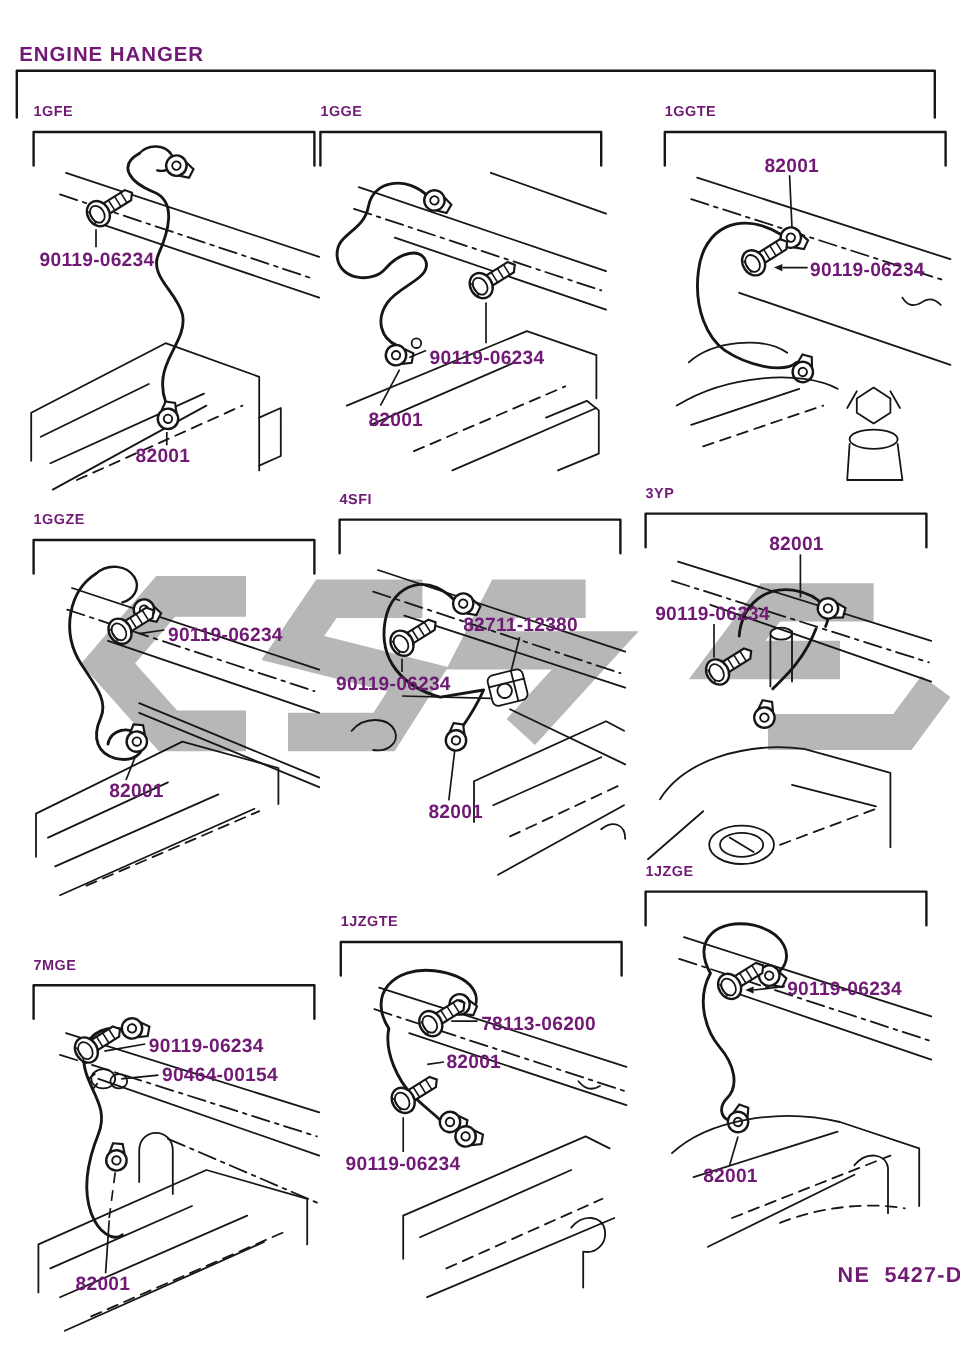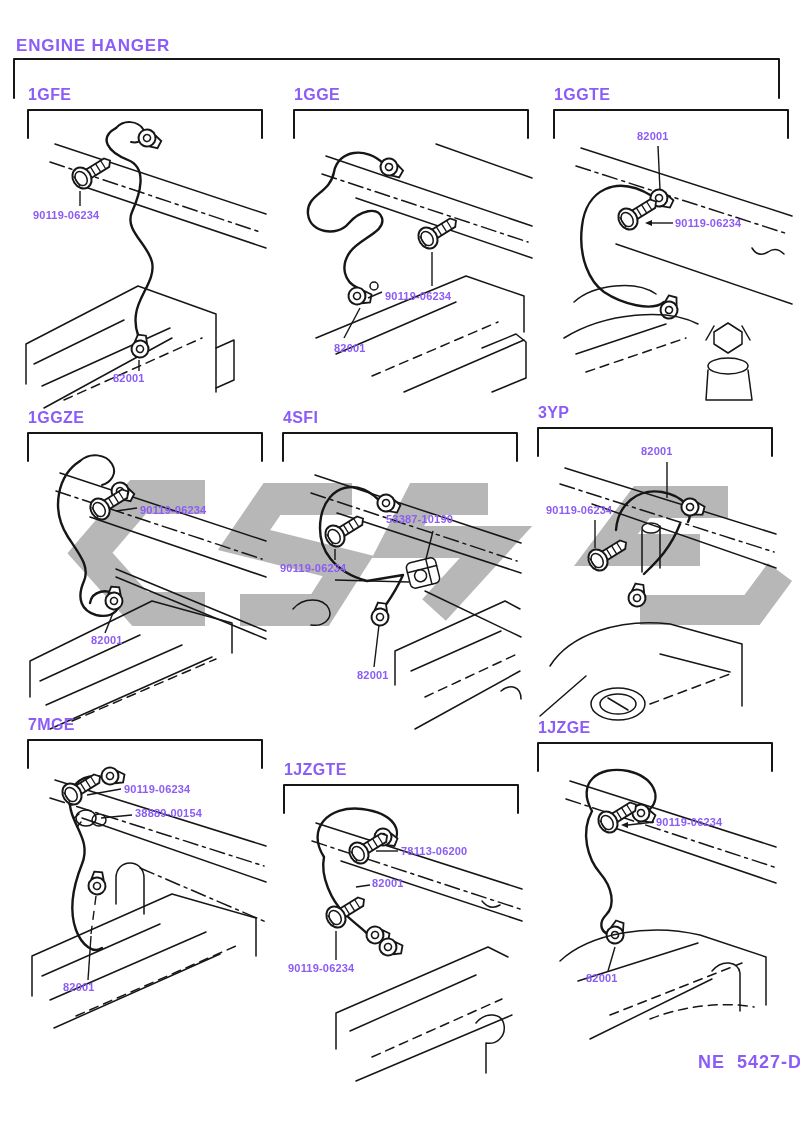--- a/index.html
+++ b/index.html
@@ -1,23 +1,23 @@
 <!DOCTYPE html>
 <html><head>
 <meta charset="utf-8">
 <style>
   html,body{margin:0;padding:0;background:#fff;}
   .page{position:relative;width:800px;height:1132px;background:#fff;overflow:hidden;
-        font-family:"Liberation Sans",sans-serif;color:#8b5cf6;}
+        font-family:"Liberation Sans",sans-serif;color:#701a75;}
   .title{position:absolute;left:16px;top:36px;font-weight:700;font-size:17px;letter-spacing:.8px;}
   .hdr-bracket,.wmark{position:absolute;left:0;top:0;pointer-events:none;}
   .panel{position:absolute;width:250px;height:332px;}
   .art{position:absolute;left:0;top:0;}
-  .pcode{position:absolute;left:8px;top:0;font-weight:700;font-size:16px;letter-spacing:.4px;}
-  .plabel{position:absolute;font-weight:700;font-size:11px;letter-spacing:.2px;white-space:nowrap;}
+  .pcode{position:absolute;left:8px;top:0;font-weight:700;font-size:12px;letter-spacing:.4px;}
+  .plabel{position:absolute;font-weight:700;font-size:16px;letter-spacing:.2px;white-space:nowrap;}
   .footer{position:absolute;left:698px;top:1052px;font-weight:700;font-size:18px;letter-spacing:1px;white-space:pre;}
   
   .s{stroke:#161616;stroke-width:2;fill:none;stroke-linecap:round;stroke-linejoin:round;}
   .t{stroke-width:1.5;}
   .c{stroke-width:2.4;}
   .dd{stroke-dasharray:15 5 3 5;}
   .d{stroke-dasharray:9 6;}
   .ldr{stroke:#161616;stroke-width:1.4;fill:none;}
   .wm{stroke:#b7b7b7;fill:none;}
 </style>
@@ -73,21 +73,21 @@
       <use href="#ring" transform="translate(127,52) rotate(118)"></use>
       <use href="#ring" transform="translate(120,263) rotate(8)"></use>
       <use href="#bolt" transform="translate(62,92) rotate(-32)"></use>
       <path class="ldr" d="M60,105 L60,120"></path>
       <path class="ldr" d="M119,274 L119,285"></path>
     </svg>
     <div class="plabel" style="left:13px;top:123px">90119-06234</div>
     <div class="plabel" style="left:93px;top:286px">82001</div>
   </div>
 
-  <div class="panel" style="left:286px;top:86px">
+  <div class="panel" style="left:259px;top:86px">
     <div class="pcode">1GGE</div>
     <svg class="art" width="250" height="332" viewBox="0 0 250 332">
       <path class="s" d="M8,52 L8,24 L242,24 L242,52"></path>
       <line class="s t" x1="40" y1="70" x2="246" y2="140"></line>
       <line class="s t" x1="70" y1="112" x2="246" y2="172"></line>
       <line class="s t dd" x1="36" y1="88" x2="242" y2="156"></line>
       <line class="s t" x1="150" y1="58" x2="246" y2="92"></line>
       <path class="s t" d="M30,252 L180,190 L238,210 M118,306 L238,254 M238,210 L238,246"></path>
       <line class="s t" x1="50" y1="268" x2="170" y2="216"></line>
       <line class="s t d" x1="86" y1="290" x2="212" y2="236"></line>
@@ -124,21 +124,21 @@
       <line class="s t" x1="30" y1="268" x2="120" y2="238"></line>
       <path class="s t" d="M168,246 l14,-9 14,9 v12 l-14,9 -14,-9 z M160,254 l8,-14 M204,254 l-8,-14"></path>
       <ellipse class="s t" cx="182" cy="280" rx="20" ry="8"></ellipse>
       <path class="s t" d="M162,284 L160,314 M202,284 L206,314 M160,314 L206,314"></path>
       <line class="s t d" x1="40" y1="286" x2="140" y2="252"></line>
     </svg>
     <div class="plabel" style="left:91px;top:44px">82001</div>
     <div class="plabel" style="left:129px;top:131px">90119-06234</div>
   </div>
 
-  <div class="panel" style="left:20px;top:409px">
+  <div class="panel" style="left:20px;top:426px">
     <div class="pcode">1GGZE</div>
     <svg class="art" width="250" height="332" viewBox="0 0 250 332">
       <path class="s" d="M8,52 L8,24 L242,24 L242,52"></path>
       <line class="s t" x1="40" y1="64" x2="246" y2="132"></line>
       <line class="s t" x1="70" y1="108" x2="246" y2="168"></line>
       <line class="s t dd" x1="36" y1="82" x2="242" y2="150"></line>
       <line class="s t" x1="96" y1="160" x2="246" y2="222"></line>
       <line class="s t" x1="96" y1="168" x2="246" y2="230"></line>
       <path class="s c" d="M60,52 C38,66 30,100 48,128 C60,146 70,158 64,172 C56,190 62,202 76,206 C94,210 104,198 96,188 C88,178 72,182 70,194"></path>
       <path class="s" d="M60,52 C70,43 86,45 92,55 C98,65 90,74 82,76"></path>
@@ -176,21 +176,21 @@
       <path class="ldr" d="M158,122 L151,150"></path>
       <path class="ldr" d="M60,140 L60,151"></path>
       <path class="ldr" d="M60,171 L134,173"></path>
       <path class="ldr" d="M104,216 L99,258"></path>
       <path class="s t" d="M18,200 C28,188 48,188 54,200 C58,210 48,218 36,216"></path>
       <path class="s t" d="M120,242 L230,192 L245,200 M140,320 L245,262 M120,242 L120,276"></path>
       <line class="s t" x1="136" y1="262" x2="226" y2="222"></line>
       <line class="s t d" x1="150" y1="288" x2="240" y2="246"></line>
       <path class="s t" d="M226,282 C236,274 246,278 246,290"></path>
     </svg>
-    <div class="plabel" style="left:111px;top:104px">53387-10190</div>
+    <div class="plabel" style="left:111px;top:104px">82711-12380</div>
     <div class="plabel" style="left:5px;top:153px">90119-06234</div>
     <div class="plabel" style="left:82px;top:260px">82001</div>
   </div>
 
   <div class="panel" style="left:530px;top:404px">
     <div class="pcode">3YP</div>
     <svg class="art" width="250" height="332" viewBox="0 0 250 332">
       <path class="s" d="M8,52 L8,24 L242,24 L242,52"></path>
       <line class="s t" x1="35" y1="64" x2="246" y2="130"></line>
       <line class="s t" x1="62" y1="100" x2="246" y2="164"></line>
@@ -207,21 +207,21 @@
       <ellipse class="s t" cx="88" cy="300" rx="27" ry="16"></ellipse>
       <ellipse class="s t" cx="88" cy="300" rx="18" ry="10"></ellipse>
       <line class="s t" x1="78" y1="294" x2="98" y2="306"></line>
       <line class="s t" x1="130" y1="250" x2="200" y2="268"></line>
       <line class="s t d" x1="120" y1="300" x2="200" y2="270"></line>
     </svg>
     <div class="plabel" style="left:111px;top:41px">82001</div>
     <div class="plabel" style="left:16px;top:100px">90119-06234</div>
   </div>
 
-  <div class="panel" style="left:20px;top:716px">
+  <div class="panel" style="left:20px;top:797px">
     <div class="pcode">7MGE</div>
     <svg class="art" width="250" height="332" viewBox="0 0 250 332">
       <path class="s" d="M8,52 L8,24 L242,24 L242,52"></path>
       <line class="s t" x1="35" y1="64" x2="246" y2="130"></line>
       <line class="s t" x1="62" y1="102" x2="246" y2="166"></line>
       <line class="s t dd" x1="30" y1="82" x2="244" y2="150"></line>
       <line class="s t dd" x1="120" y1="152" x2="246" y2="206"></line>
       <path class="s c" d="M88,62 C58,54 44,74 52,98 C58,116 70,128 62,148 C54,168 48,192 56,214 C62,230 74,238 82,232"></path>
       <use href="#ring" transform="translate(90,60) rotate(100)"></use>
       <use href="#ring" transform="translate(77,170) rotate(5)"></use>
@@ -235,21 +235,21 @@
       <path class="ldr" d="M81,102 L112,99"></path>
       <path class="ldr d" d="M76,180 L71,218"></path>
       <path class="ldr" d="M71,220 L68,264"></path>
       <path class="s t" d="M96,162 C96,142 124,142 124,162 L124,198 M96,162 L96,188"></path>
       <path class="s t" d="M12,240 L152,178 L236,202 M12,240 L12,280 M34,312 L200,238 M236,202 L236,240"></path>
       <line class="s t" x1="22" y1="260" x2="140" y2="208"></line>
       <line class="s t" x1="30" y1="284" x2="186" y2="216"></line>
       <line class="s t d" x1="56" y1="300" x2="216" y2="230"></line>
     </svg>
     <div class="plabel" style="left:104px;top:67px">90119-06234</div>
-    <div class="plabel" style="left:115px;top:91px">38889-00154</div>
+    <div class="plabel" style="left:115px;top:91px">90464-00154</div>
     <div class="plabel" style="left:43px;top:265px">82001</div>
   </div>
 
   <div class="panel" style="left:276px;top:761px">
     <div class="pcode">1JZGTE</div>
     <svg class="art" width="250" height="332" viewBox="0 0 250 332">
       <path class="s" d="M8,52 L8,24 L242,24 L242,52"></path>
       <line class="s t" x1="40" y1="62" x2="246" y2="128"></line>
       <line class="s t" x1="65" y1="100" x2="246" y2="160"></line>
       <line class="s t dd" x1="36" y1="80" x2="244" y2="148"></line>

